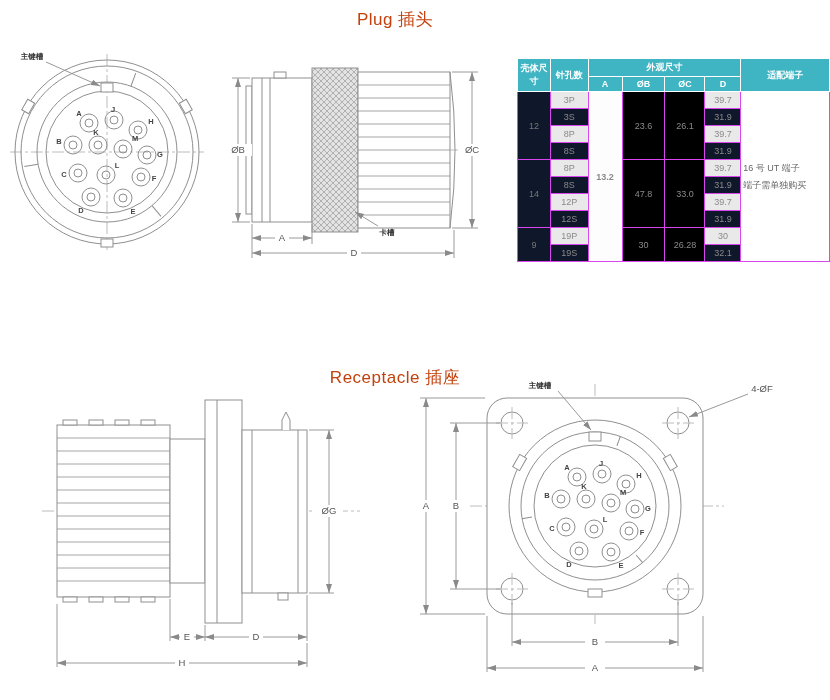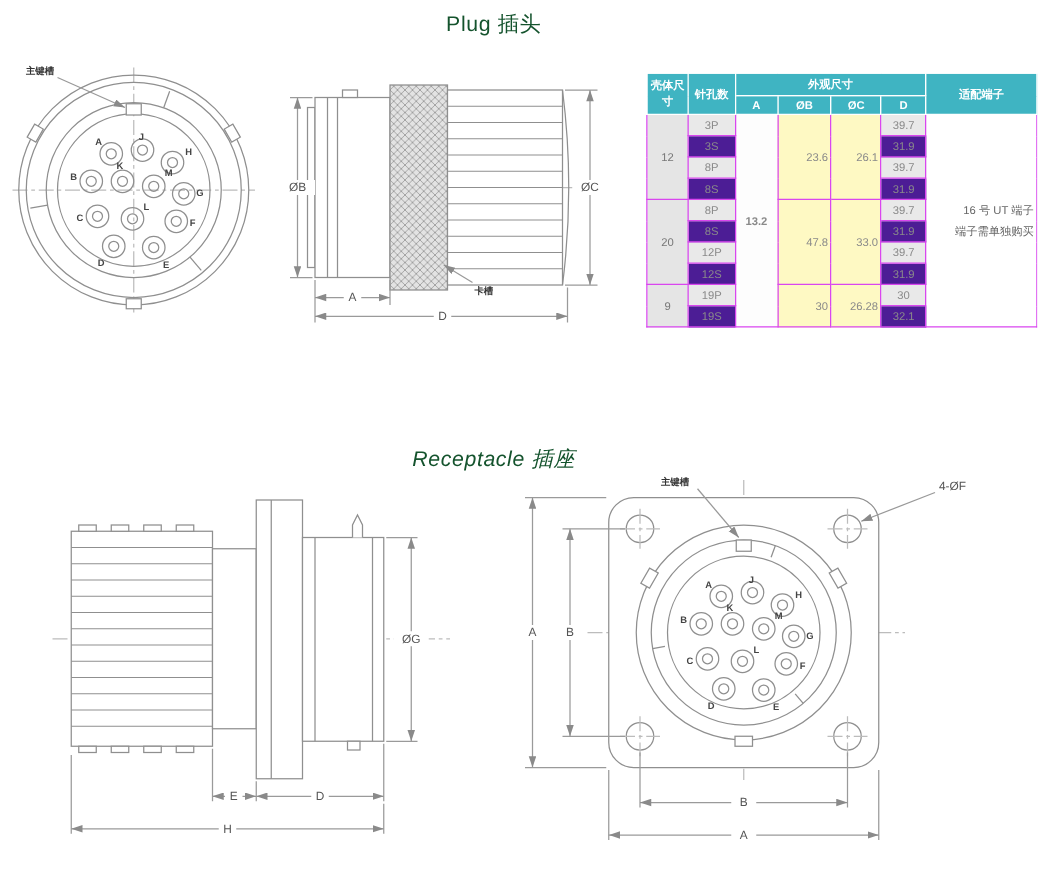--- a/index.html
+++ b/index.html
@@ -1,34 +1,34 @@
 <!DOCTYPE html>
 <html><head>
 <meta charset="utf-8">
 <style>
   * { margin:0; padding:0; box-sizing:border-box; }
   html,body { width:830px; height:700px; background:#fff; font-family:"Liberation Sans", sans-serif; }
   .stage { position:relative; width:830px; height:700px; background:#fff; overflow:hidden; }
   .abs { position:absolute; }
-  .title { position:absolute; width:240px; text-align:center; font-size:17px; color:#14532d; letter-spacing:0.5px; }
+  .title { position:absolute; width:240px; text-align:center; font-size:17px; color:#c2410c; letter-spacing:0.5px; }
   #plug-title { left:275px; top:8px; }
-  #recep-title { left:275px; top:356px;font-style:italic; }
+  #recep-title { left:275px; top:366px; }
   svg text { font-family:"Liberation Sans", sans-serif; }
   .cl { stroke:#bcbcbc; stroke-width:1; stroke-dasharray:12 3 3 3; fill:none; }
 
   table.spec { position:absolute; left:517px; top:58px; border-collapse:collapse; table-layout:fixed;
                text-align:center; font-size:9px; color:#8a8a8a; }
   table.spec th { background:#3fb4c2; color:#fff; font-weight:bold; font-size:9px; border:1px solid #fff; padding:2px 2px; }
   table.spec td { border:1px solid #d946ef; height:17px; padding:0 2px; }
-  td.cell-shell { background:#e5e5e5; color:#777; }
+  td.cell-shell { background:#0f172a; color:#777; }
   tr.odd  td.rcell { background:#e9e9e9; }
-  tr.even td.rcell { background:#4c1d95; }
-  td.cell-merged { background:#fef9c3;text-align:right; }
+  tr.even td.rcell { background:#0f172a; }
+  td.cell-merged { background:#000000; }
   td.cell-a { background:#fdfdfd;font-weight:bold; }
-  td.cell-terminal { background:#fff; color:#666; text-align:right; padding:0 5px; line-height:1.8; font-size:9px; }
+  td.cell-terminal { background:#fff; color:#666; text-align:left; padding:0 5px; line-height:1.8; font-size:9px; }
 </style>
 </head>
 <body>
 
 <div class="stage">
 
   <svg width="0" height="0" class="abs">
     <defs>
       <marker id="aE" markerWidth="10" markerHeight="8" refX="9" refY="3" orient="auto" markerUnits="userSpaceOnUse">
         <path d="M0,0 L9,3 L0,6 Z" fill="#8a8a8a"></path>
@@ -192,21 +192,21 @@
       </tr>
       <tr class="odd">
         <td class="rcell">8P</td>
         <td class="rcell">39.7</td>
       </tr>
       <tr class="even">
         <td class="rcell">8S</td>
         <td class="rcell">31.9</td>
       </tr>
       <tr class="odd">
-        <td rowspan="4" class="cell-shell">20</td>
+        <td rowspan="4" class="cell-shell">14</td>
         <td class="rcell">8P</td>
         <td rowspan="4" class="cell-merged">47.8</td>
         <td rowspan="4" class="cell-merged">33.0</td>
         <td class="rcell">39.7</td>
       </tr>
       <tr class="even">
         <td class="rcell">8S</td>
         <td class="rcell">31.9</td>
       </tr>
       <tr class="odd">

